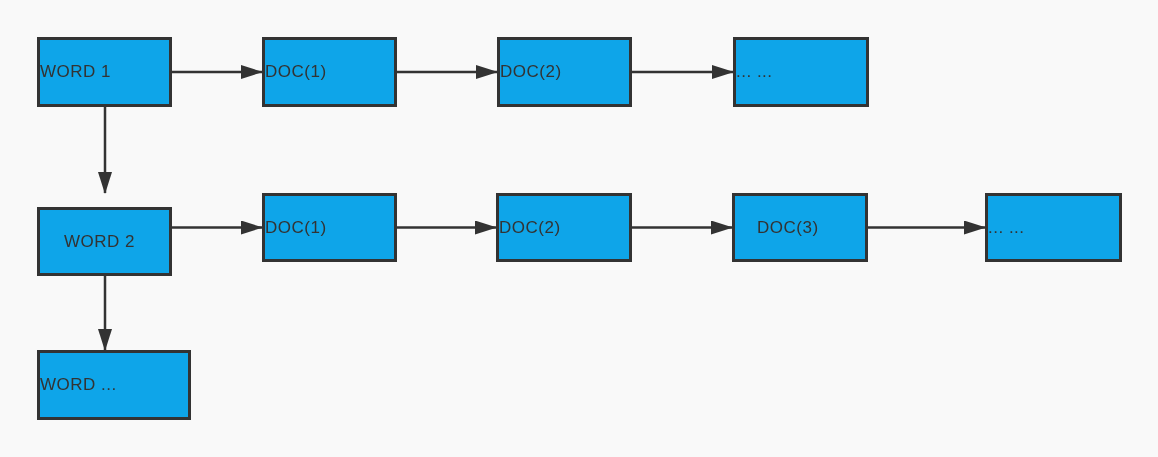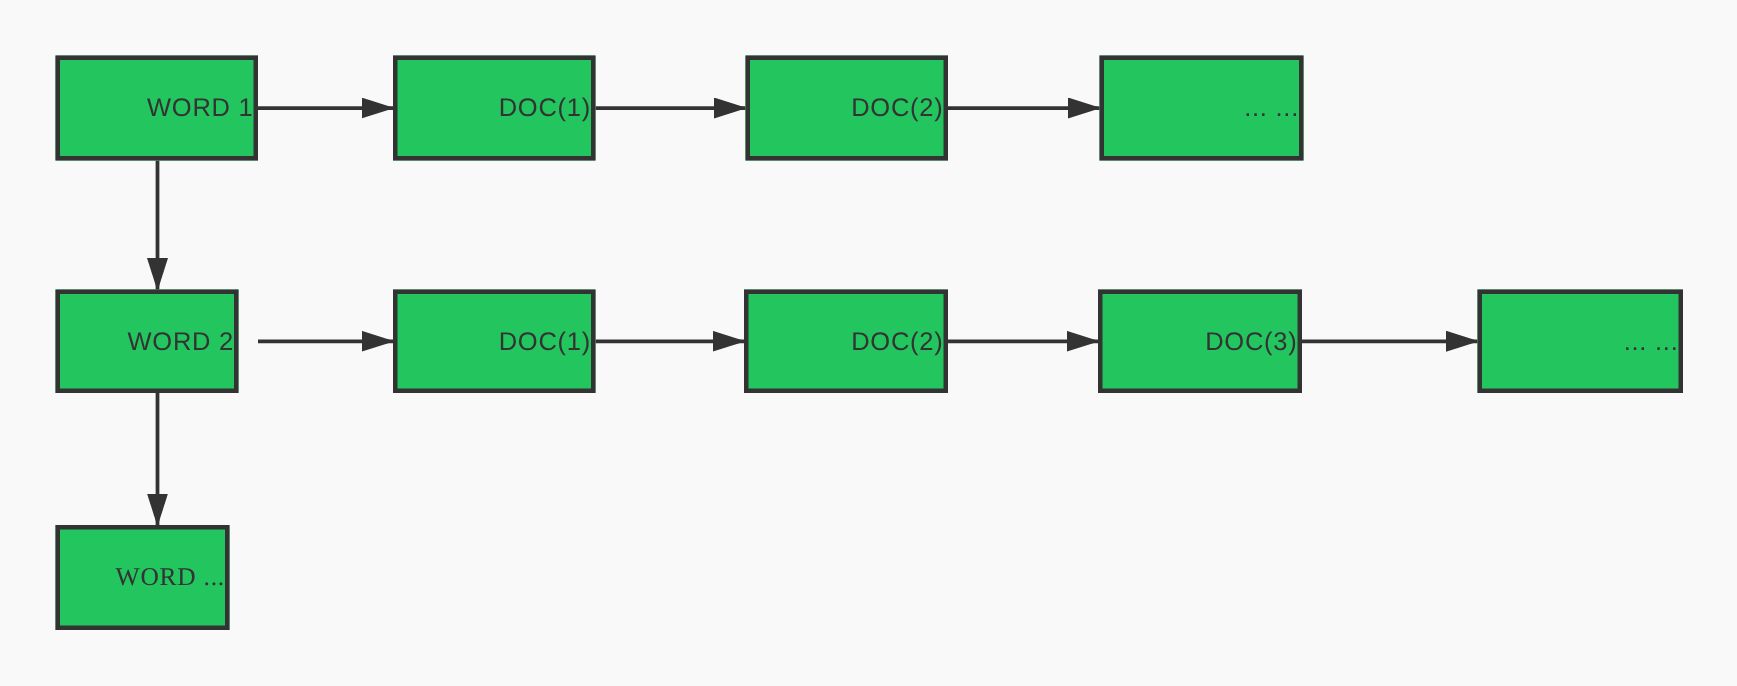--- a/index.html
+++ b/index.html
@@ -22,25 +22,25 @@
     position: absolute;
     left: 0;
     top: 0;
     width: 1158px;
     height: 457px;
     pointer-events: none;
   }
   .node {
     position: absolute;
     box-sizing: border-box;
-    background: #22c55e;
+    background: #0ea5e9;
     border: 3px solid #333333;
     display: flex;
     align-items: center;
-    justify-content: flex-end;
+    justify-content: flex-start;
   }
   .node-label {
     color: #333333;
     font-size: 17px;
     letter-spacing: 0.5px;
     white-space: nowrap;
   }
 </style>
 </head>
 <body>
@@ -73,33 +73,33 @@
   <div class="node" style="left:262px; top:37px;  width:135px; height:70px;">
     <span class="node-label">DOC(1)</span>
   </div>
   <div class="node" style="left:497px; top:37px;  width:135px; height:70px;">
     <span class="node-label">DOC(2)</span>
   </div>
   <div class="node" style="left:733px; top:37px;  width:136px; height:70px;">
     <span class="node-label">... ...</span>
   </div>
 
-  <div class="node" style="left:37px;  top:193px; width:122px; height:69px;">
+  <div class="node" style="left:37px;  top:207px; width:135px; height:69px;padding-left:24px;">
     <span class="node-label">WORD 2</span>
   </div>
   <div class="node" style="left:262px; top:193px; width:135px; height:69px;">
     <span class="node-label">DOC(1)</span>
   </div>
   <div class="node" style="left:496px; top:193px; width:136px; height:69px;">
     <span class="node-label">DOC(2)</span>
   </div>
   <div class="node" style="left:732px; top:193px; width:136px; height:69px;padding-left:22px;">
     <span class="node-label">DOC(3)</span>
   </div>
   <div class="node" style="left:985px; top:193px; width:137px; height:69px;">
     <span class="node-label">... ...</span>
   </div>
 
-  <div class="node" style="left:37px;  top:350px; width:116px; height:70px;font-family:Liberation Serif, serif;">
+  <div class="node" style="left:37px;  top:350px; width:154px; height:70px;">
     <span class="node-label">WORD ...</span>
   </div>
 
 </div>
 
 </body></html>

